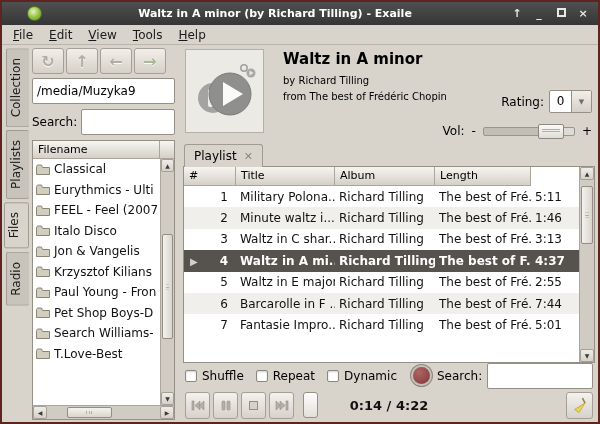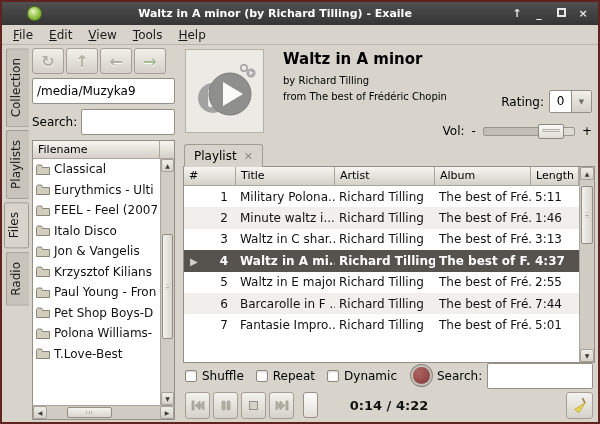--- a/index.html
+++ b/index.html
@@ -268,21 +268,21 @@
                 <svg width="14" height="11" viewBox="0 0 14 11">
                   <path d="M0.5 2.5 L0.5 10.5 L13.5 10.5 L13.5 3.5 L6.5 3.5 L5.5 1 L1.5 1 Z" fill="#d2cebe" stroke="#8a8476"></path>
                 </svg>
                 <span>Pet Shop Boys-D</span>
               </div>
 
               <div class="folder-row">
                 <svg width="14" height="11" viewBox="0 0 14 11">
                   <path d="M0.5 2.5 L0.5 10.5 L13.5 10.5 L13.5 3.5 L6.5 3.5 L5.5 1 L1.5 1 Z" fill="#d2cebe" stroke="#8a8476"></path>
                 </svg>
-                <span>Polona Williams-</span>
+                <span>Search Williams-</span>
               </div>
 
               <div class="folder-row">
                 <svg width="14" height="11" viewBox="0 0 14 11">
                   <path d="M0.5 2.5 L0.5 10.5 L13.5 10.5 L13.5 3.5 L6.5 3.5 L5.5 1 L1.5 1 Z" fill="#d2cebe" stroke="#8a8476"></path>
                 </svg>
                 <span>T.Love-Best</span>
               </div>
 
           </div>
@@ -352,21 +352,20 @@
       </div>
 
       <div class="tablebox">
         <div class="tbl-left">
           <div class="thead">
 
               <div class="th">#</div>
 
               <div class="th">Title</div>
 
-              <div class="th">Artist</div>
 
               <div class="th">Album</div>
 
               <div class="th">Length</div>
 
           </div>
           <div class="tbody">
 
               <div class="trow">
                 <span class="c-num"><span>1</span></span>

